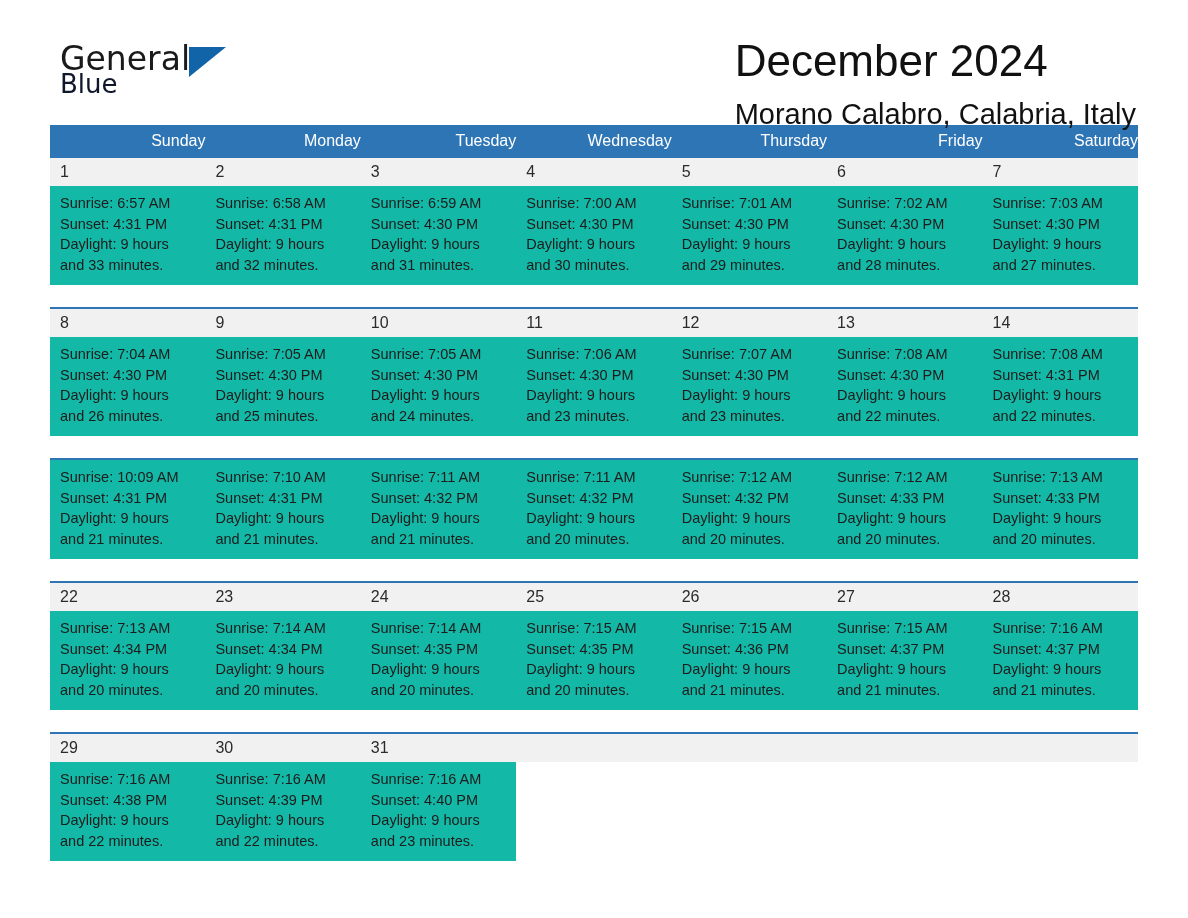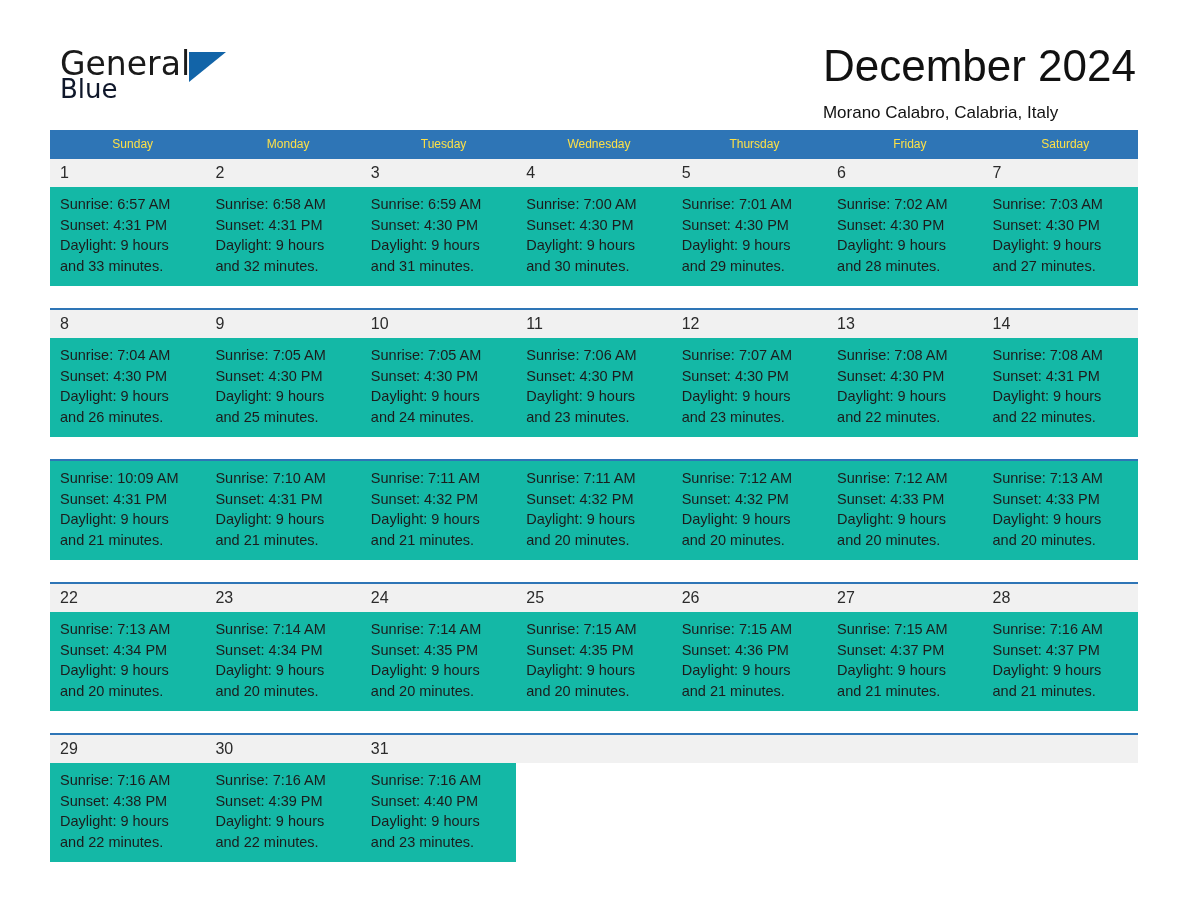--- a/index.html
+++ b/index.html
@@ -13,21 +13,21 @@
     height: 918px;
     font-family: "Liberation Sans", sans-serif;
     color: #000000;
     overflow: hidden;
   }
   .page {
     position: relative;
     width: 1188px;
     height: 918px;
     box-sizing: border-box;
-    padding: 9px 50px;
+    padding: 4px 50px;
   }
 
   
   .header {
     position: relative;
     height: 112px;
     display: flex;
     align-items: flex-start;
     justify-content: space-between;
   }
@@ -70,40 +70,40 @@
     padding-right: 2px;
   }
   .cal-title {
     font-size: 44px;
     font-weight: normal;
     color: #111111;
     line-height: 1.05;
     white-space: nowrap;
   }
   .cal-subtitle {
-    font-size: 17px;
+    font-size: 29px;
     font-weight: normal;
     color: #111111;
     margin-top: 14px;
     white-space: nowrap;
   }
 
   
   .calendar {
     width: 1088px;
     margin-top: 9px;
     border-collapse: collapse;
     table-layout: fixed;
   }
   .dow-row th {
     background: #2e75b6;
-    color: #fde047;
-    font-size: 12px;
+    color: #ffffff;
+    font-size: 16px;
     font-weight: normal;
-    text-align: center;
+    text-align: right;
     padding: 7px 0 8px 10px;
     border: none;
   }
   .week-sep td {
     height: 2px;
     padding: 0;
     background: #2e75b6;
     border: none;
   }
   .week-gap td {

